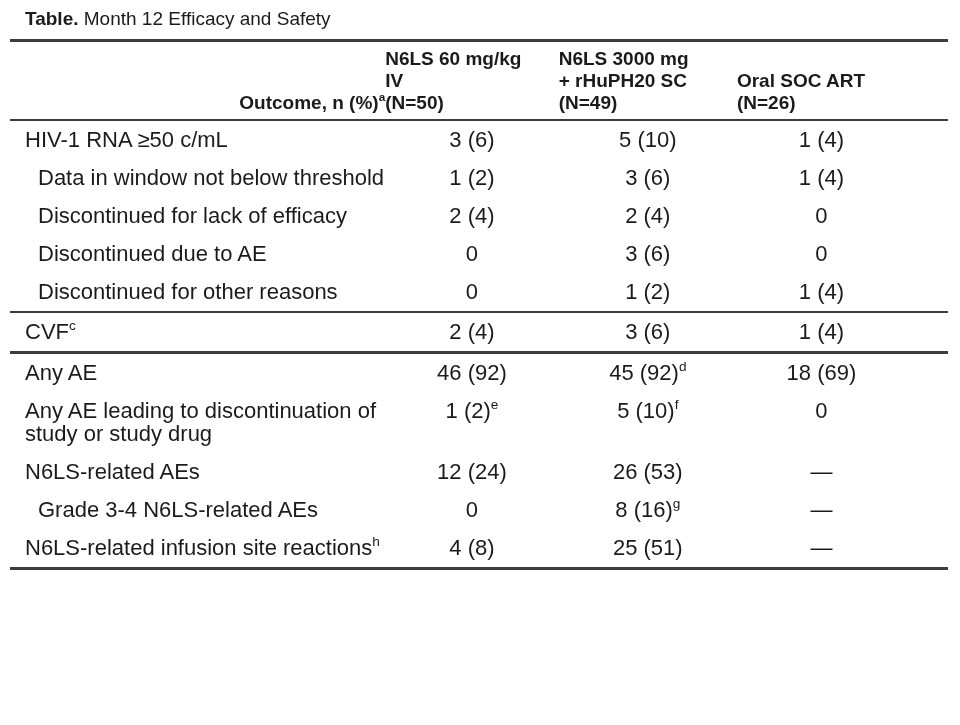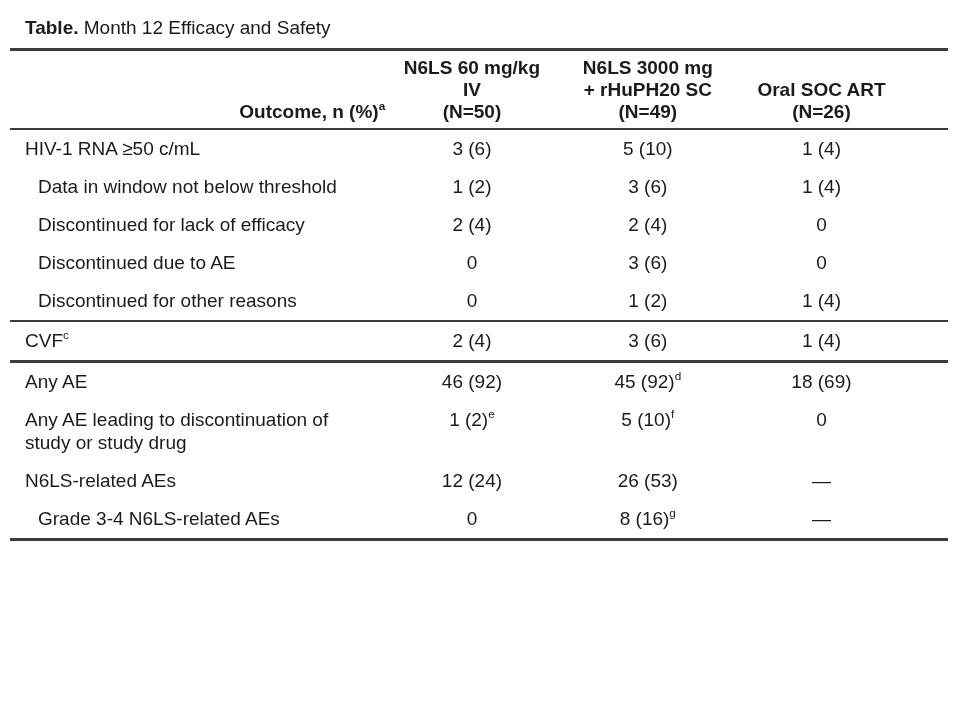--- a/index.html
+++ b/index.html
@@ -6,36 +6,36 @@
     --text:#1b1b1b;
     --rule:#3c3c3c;
   }
   html,body{margin:0;padding:0;}
   body{
     width:960px;height:725px;background:#ffffff;
     font-family:"Liberation Sans", sans-serif;color:var(--text);
     overflow:hidden;
   }
   .page{position:relative;width:960px;height:725px;background:#ffffff;}
-  .content{position:absolute;left:10px;top:17px;width:938px;}
+  .content{position:absolute;left:10px;top:8px;width:938px;}
   .title{font-size:19px;line-height:22px;padding-left:15px;margin-bottom:9px;}
   .title .bold{font-weight:bold;}
   table{
     width:100%;border-collapse:collapse;table-layout:fixed;
     border-top:3px solid var(--rule);
     border-bottom:3px solid var(--rule);
   }
   thead tr{border-bottom:2px solid var(--rule);}
   thead th{
     vertical-align:bottom;font-weight:bold;font-size:19px;line-height:22px;
-    padding:6px 0 5px;text-align:center;
+    padding:6px 0 5px;text-align:left;
   }
   thead th.outcome{text-align:right;padding-left:15px;}
   tbody td{
-    font-size:19px;line-height:23px;padding:7px 0 8px;vertical-align:top;
+    font-size:22px;line-height:23px;padding:7px 0 8px;vertical-align:top;
     text-align:center;
   }
   tbody td.label{text-align:left;padding-left:15px;}
   tbody td.label.indent{padding-left:28px;}
   th.last,td.last{padding-right:42px;}
   tr.rule-thin{border-top:2px solid var(--rule);margin-top:23px;}
   tr.rule-thick{border-top:3px solid var(--rule);}
   sup{font-size:0.62em;line-height:0;vertical-align:super;position:relative;top:-1px;}
 </style>
 </head>
@@ -125,16 +125,22 @@
             <td class="val">12 (24)</td>
             <td class="val">26 (53)</td>
             <td class="val last">—</td>
           </tr>
           <tr>
             <td class="label indent">Grade 3-4 N6LS-related AEs</td>
             <td class="val">0</td>
             <td class="val">8 (16)<sup>g</sup></td>
             <td class="val last">—</td>
           </tr>
+          <tr>
+            <td class="label">N6LS-related infusion site reactions<sup>h</sup></td>
+            <td class="val">4 (8)</td>
+            <td class="val">25 (51)</td>
+            <td class="val last">—</td>
+          </tr>
         </tbody>
     </table>
   </div>
 </div>
 
 </body></html>

